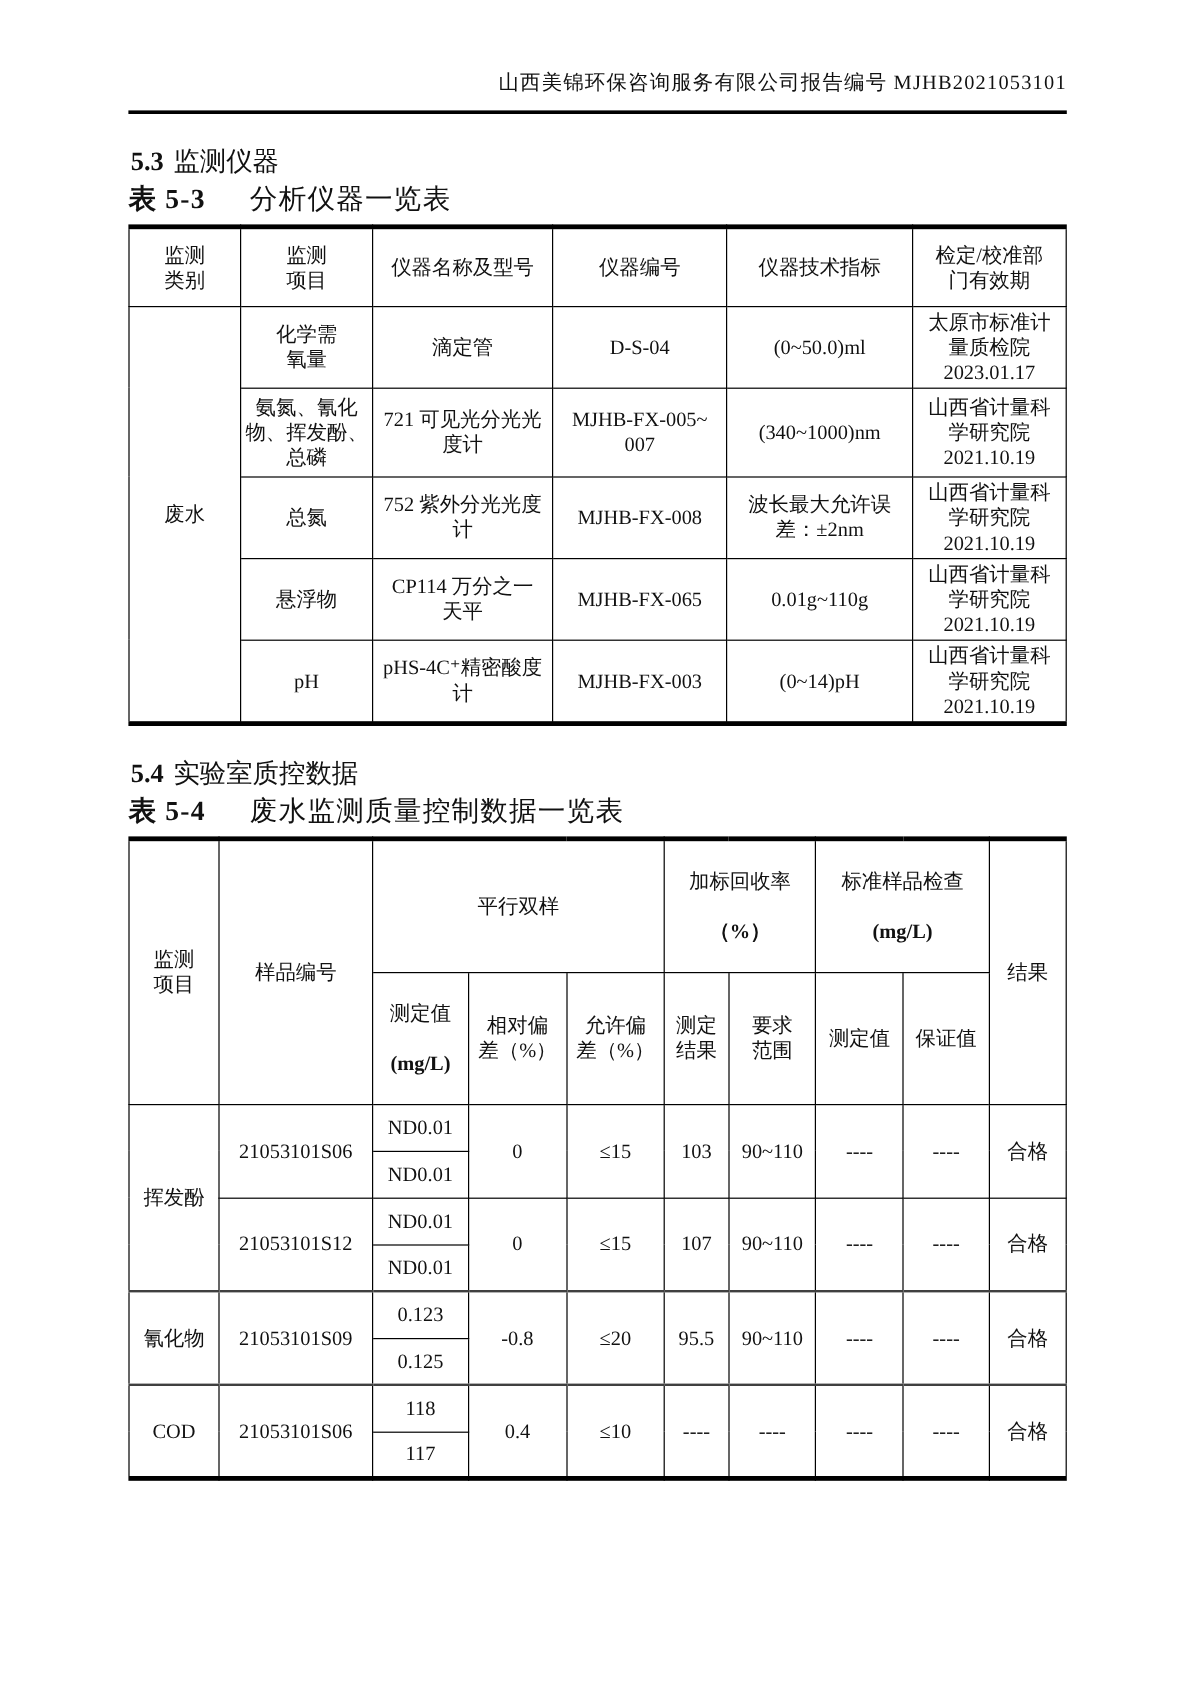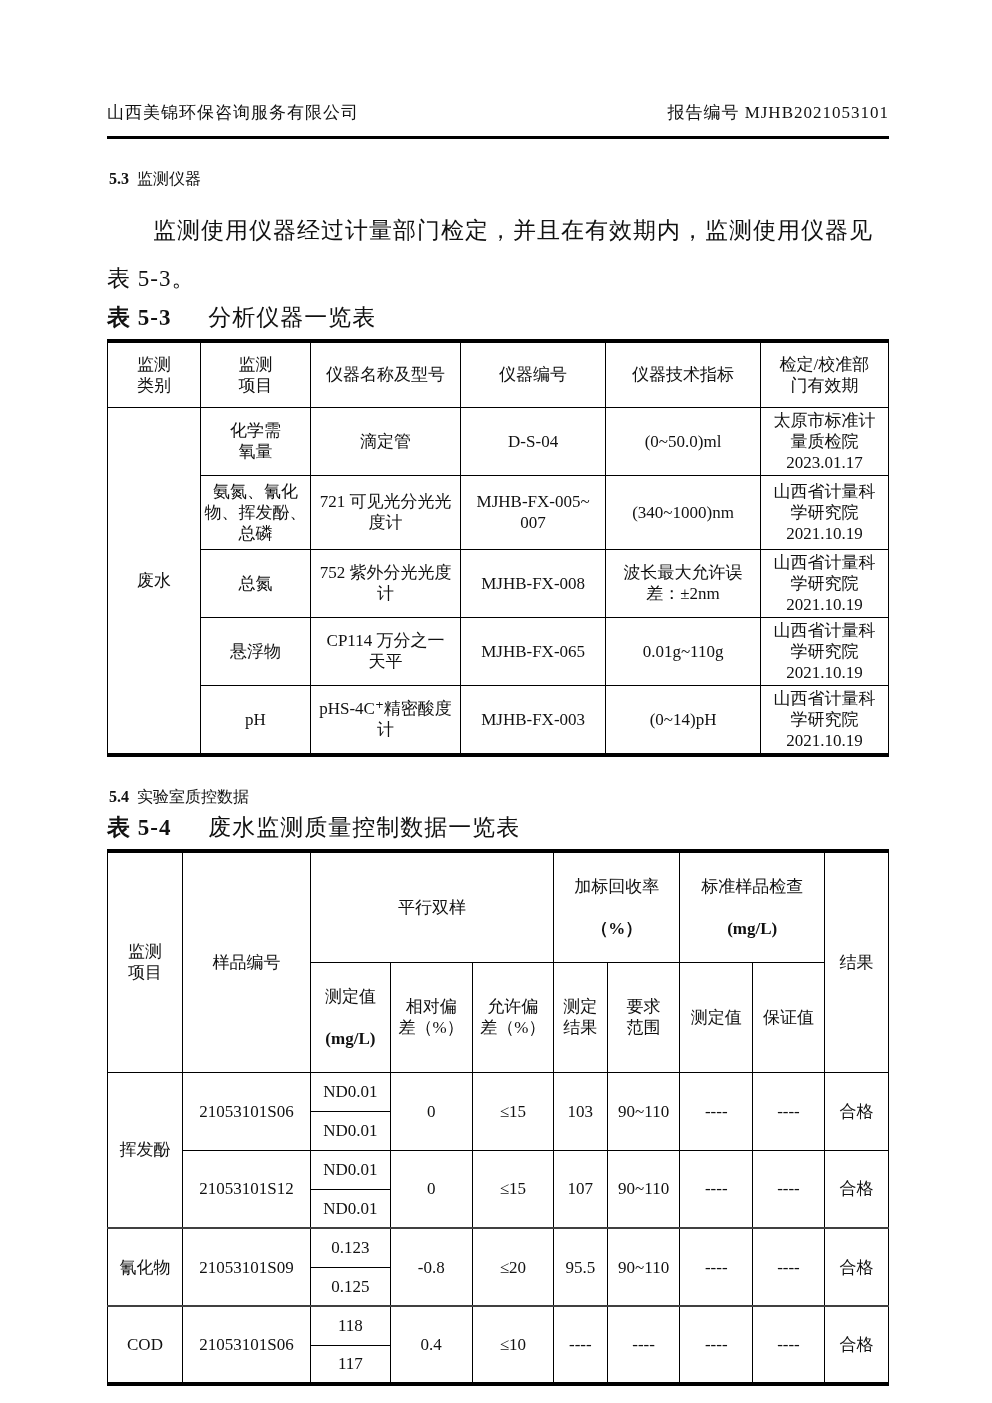--- a/index.html
+++ b/index.html
@@ -7,28 +7,28 @@
   body {
     width: 992px; height: 1403px;
     background: #ffffff; color: #111;
     font-family: "Liberation Serif", "DejaVu Serif", serif;
     overflow: hidden;
   }
   .page { padding: 57px 103px 0 107px; }
 
   
   .doc-header {
-    display: flex; justify-content: space-between; align-items: flex-end;
+    display: flex; justify-content: flex-end; align-items: flex-end;
     font-size: 17px; letter-spacing: 1px;
-    padding-bottom: 12px; border-bottom: 3px solid #000; margin-top: 44px;
+    padding-bottom: 12px; border-bottom: 3px solid #000;
   }
 
   
   .sec-heading {
-    font-size: 16px; font-weight: normal;
+    font-size: 22px; font-weight: normal;
     margin: 24px 0 0 2px; line-height: 32px;
   }
   .sec-heading .num { font-weight: bold; margin-right: 8px; }
 
   
   .body-text {
     font-size: 23px; line-height: 48px; letter-spacing: 1px;
     margin: 12px 0 0 0; text-indent: 2em;
     white-space: pre-line; text-align: justify;
   }
@@ -77,22 +77,20 @@
 
   <div class="doc-header">
     <span>山西美锦环保咨询服务有限公司</span>
     <span>报告编号 MJHB2021053101</span>
   </div>
 
   <div class="sec-heading">
     <span class="num">5.3</span><span>监测仪器</span>
   </div>
 
-  <p class="body-text">监测使用仪器经过计量部门检定，并且在有效期内，监测使用仪器见
-表 5-3。</p>
 
   <div class="table-caption">
     <span class="cap-label">表 5-3</span><span>分析仪器一览表</span>
   </div>
 
   <table class="t53">
     <colgroup>
       <col style="width:11.9%">
         <col style="width:14.1%">
         <col style="width:19.2%">

